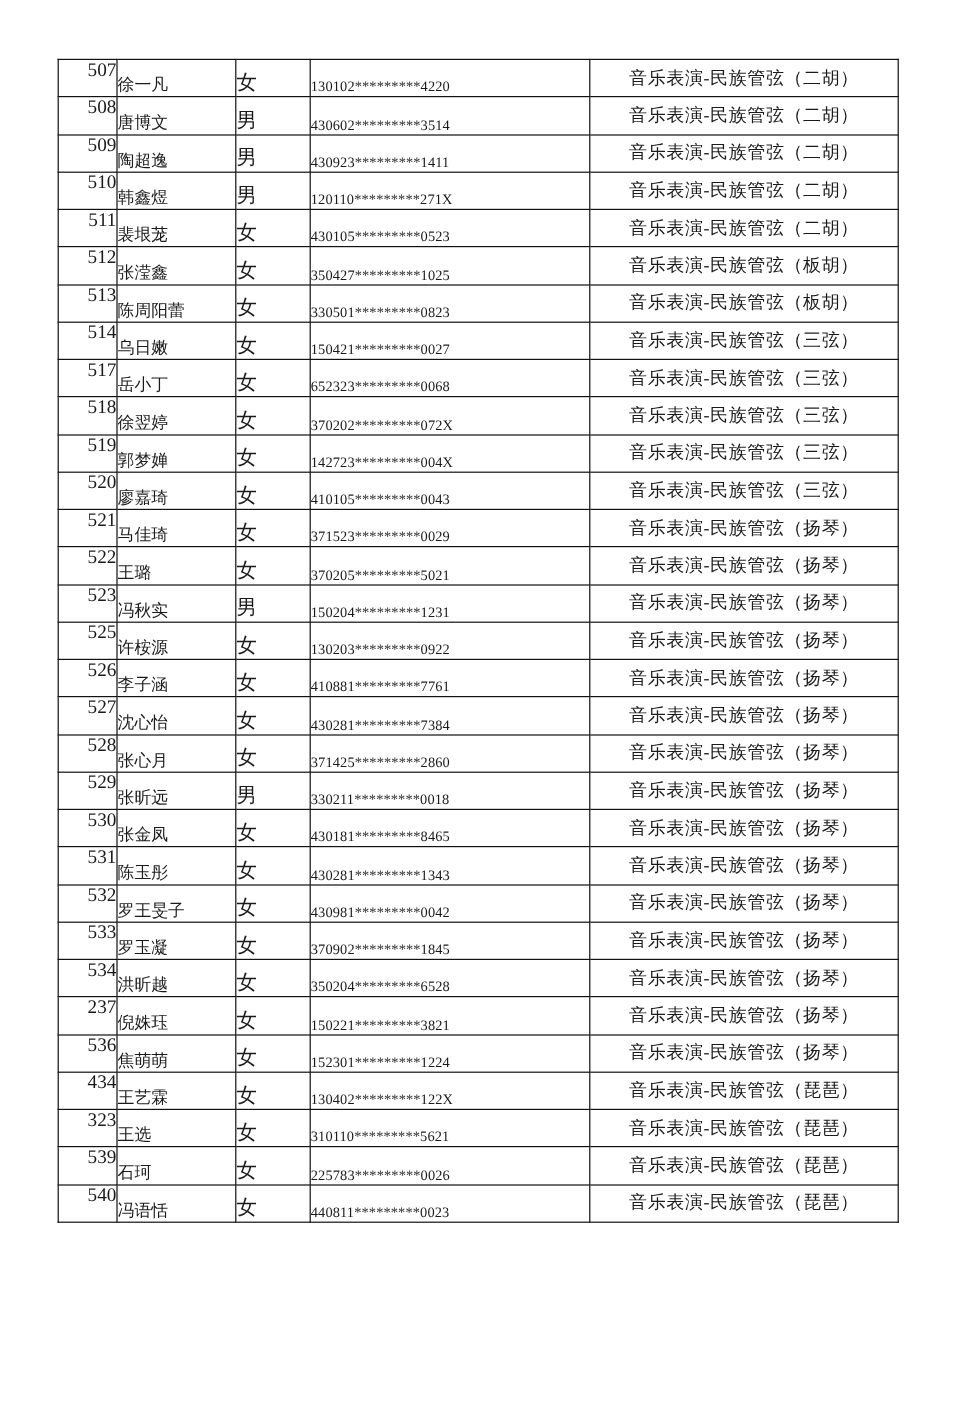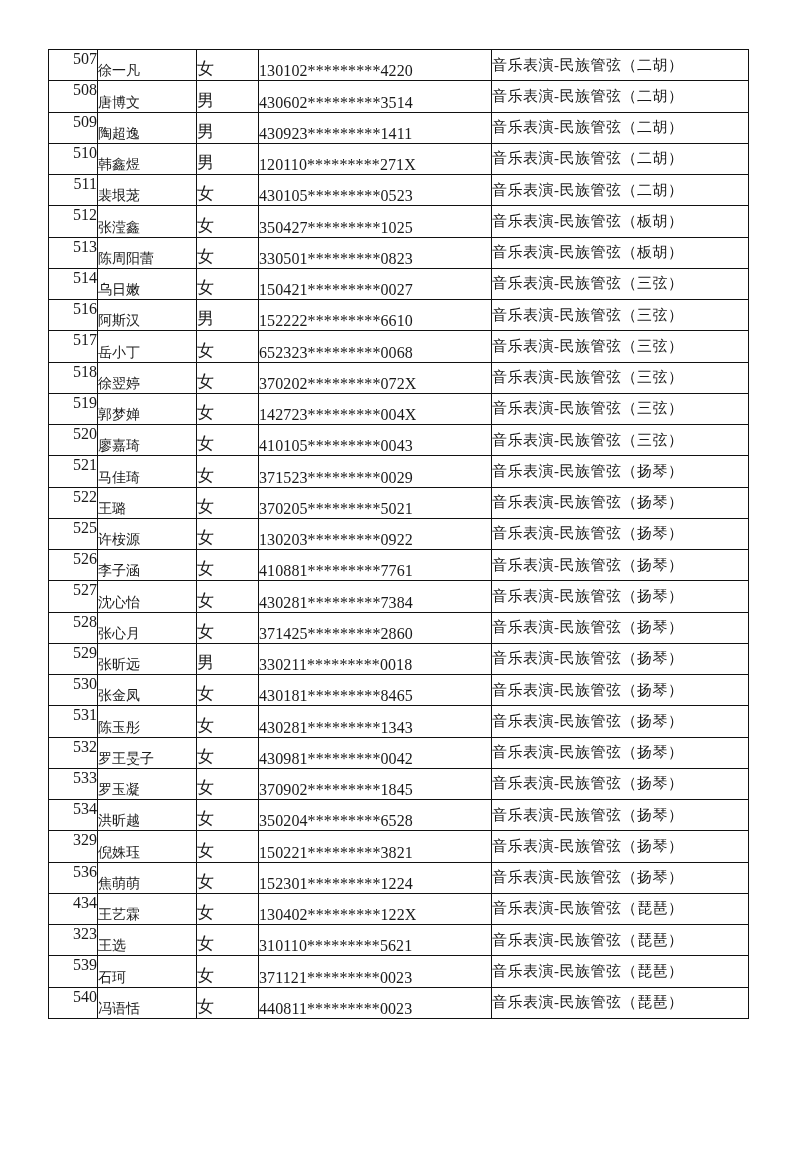--- a/index.html
+++ b/index.html
@@ -14,22 +14,22 @@
     border: 1.5px solid #111;
     height: 29.7px;
     padding: 0;
     white-space: nowrap;
     overflow: hidden;
     box-sizing: border-box;
   }
   .c-no { width: 49px; text-align: right; font-size: 16px; vertical-align: top; padding-right: 1px; padding-top: 3px; }
   .c-name { width: 99px; font-size: 14px; padding-left: 4px; vertical-align: bottom; padding-bottom: 1px; }
   .c-gender { width: 62px; font-size: 17px; padding-left: 7px; vertical-align: bottom; padding-bottom: 1px; }
-  .c-id { width: 233px; font-size: 16px; padding-left: 3px; vertical-align: bottom; padding-bottom: 2px; letter-spacing: 0.1px; }
-  .c-major { width: 257px; font-size: 15px; padding-left: 5px; vertical-align: middle; letter-spacing: 0.5px; }
+  .c-id { width: 233px; font-size: 12px; padding-left: 3px; vertical-align: bottom; padding-bottom: 2px; letter-spacing: 0.1px; }
+  .c-major { width: 257px; font-size: 15px; padding-left: 5px; vertical-align: middle; letter-spacing: 0.5px; text-align: center; }
   tr { height: 31.26px; }
 </style>
 </head>
 <body>
 
 <table class="sheet">
   <tbody id="roster-body">
       <tr>
         <td class="c-no">507</td>
         <td class="c-name">徐一凡</td>
@@ -80,27 +80,20 @@
         <td class="c-major">音乐表演-民族管弦（板胡）</td>
       </tr>
       <tr>
         <td class="c-no">514</td>
         <td class="c-name">乌日嫩</td>
         <td class="c-gender">女</td>
         <td class="c-id">150421*********0027</td>
         <td class="c-major">音乐表演-民族管弦（三弦）</td>
       </tr>
       <tr>
-        <td class="c-no">516</td>
-        <td class="c-name">阿斯汉</td>
-        <td class="c-gender">男</td>
-        <td class="c-id">152222*********6610</td>
-        <td class="c-major">音乐表演-民族管弦（三弦）</td>
-      </tr>
-      <tr>
         <td class="c-no">517</td>
         <td class="c-name">岳小丁</td>
         <td class="c-gender">女</td>
         <td class="c-id">652323*********0068</td>
         <td class="c-major">音乐表演-民族管弦（三弦）</td>
       </tr>
       <tr>
         <td class="c-no">518</td>
         <td class="c-name">徐翌婷</td>
         <td class="c-gender">女</td>
@@ -129,20 +122,27 @@
         <td class="c-major">音乐表演-民族管弦（扬琴）</td>
       </tr>
       <tr>
         <td class="c-no">522</td>
         <td class="c-name">王璐</td>
         <td class="c-gender">女</td>
         <td class="c-id">370205*********5021</td>
         <td class="c-major">音乐表演-民族管弦（扬琴）</td>
       </tr>
       <tr>
+        <td class="c-no">523</td>
+        <td class="c-name">冯秋实</td>
+        <td class="c-gender">男</td>
+        <td class="c-id">150204*********1231</td>
+        <td class="c-major">音乐表演-民族管弦（扬琴）</td>
+      </tr>
+      <tr>
         <td class="c-no">525</td>
         <td class="c-name">许桉源</td>
         <td class="c-gender">女</td>
         <td class="c-id">130203*********0922</td>
         <td class="c-major">音乐表演-民族管弦（扬琴）</td>
       </tr>
       <tr>
         <td class="c-no">526</td>
         <td class="c-name">李子涵</td>
         <td class="c-gender">女</td>
@@ -199,21 +199,21 @@
         <td class="c-major">音乐表演-民族管弦（扬琴）</td>
       </tr>
       <tr>
         <td class="c-no">534</td>
         <td class="c-name">洪昕越</td>
         <td class="c-gender">女</td>
         <td class="c-id">350204*********6528</td>
         <td class="c-major">音乐表演-民族管弦（扬琴）</td>
       </tr>
       <tr>
-        <td class="c-no">329</td>
+        <td class="c-no">237</td>
         <td class="c-name">倪姝珏</td>
         <td class="c-gender">女</td>
         <td class="c-id">150221*********3821</td>
         <td class="c-major">音乐表演-民族管弦（扬琴）</td>
       </tr>
       <tr>
         <td class="c-no">536</td>
         <td class="c-name">焦萌萌</td>
         <td class="c-gender">女</td>
         <td class="c-id">152301*********1224</td>
@@ -230,21 +230,21 @@
         <td class="c-no">323</td>
         <td class="c-name">王选</td>
         <td class="c-gender">女</td>
         <td class="c-id">310110*********5621</td>
         <td class="c-major">音乐表演-民族管弦（琵琶）</td>
       </tr>
       <tr>
         <td class="c-no">539</td>
         <td class="c-name">石珂</td>
         <td class="c-gender">女</td>
-        <td class="c-id">371121*********0023</td>
+        <td class="c-id">225783*********0026</td>
         <td class="c-major">音乐表演-民族管弦（琵琶）</td>
       </tr>
       <tr>
         <td class="c-no">540</td>
         <td class="c-name">冯语恬</td>
         <td class="c-gender">女</td>
         <td class="c-id">440811*********0023</td>
         <td class="c-major">音乐表演-民族管弦（琵琶）</td>
       </tr>
     </tbody>

